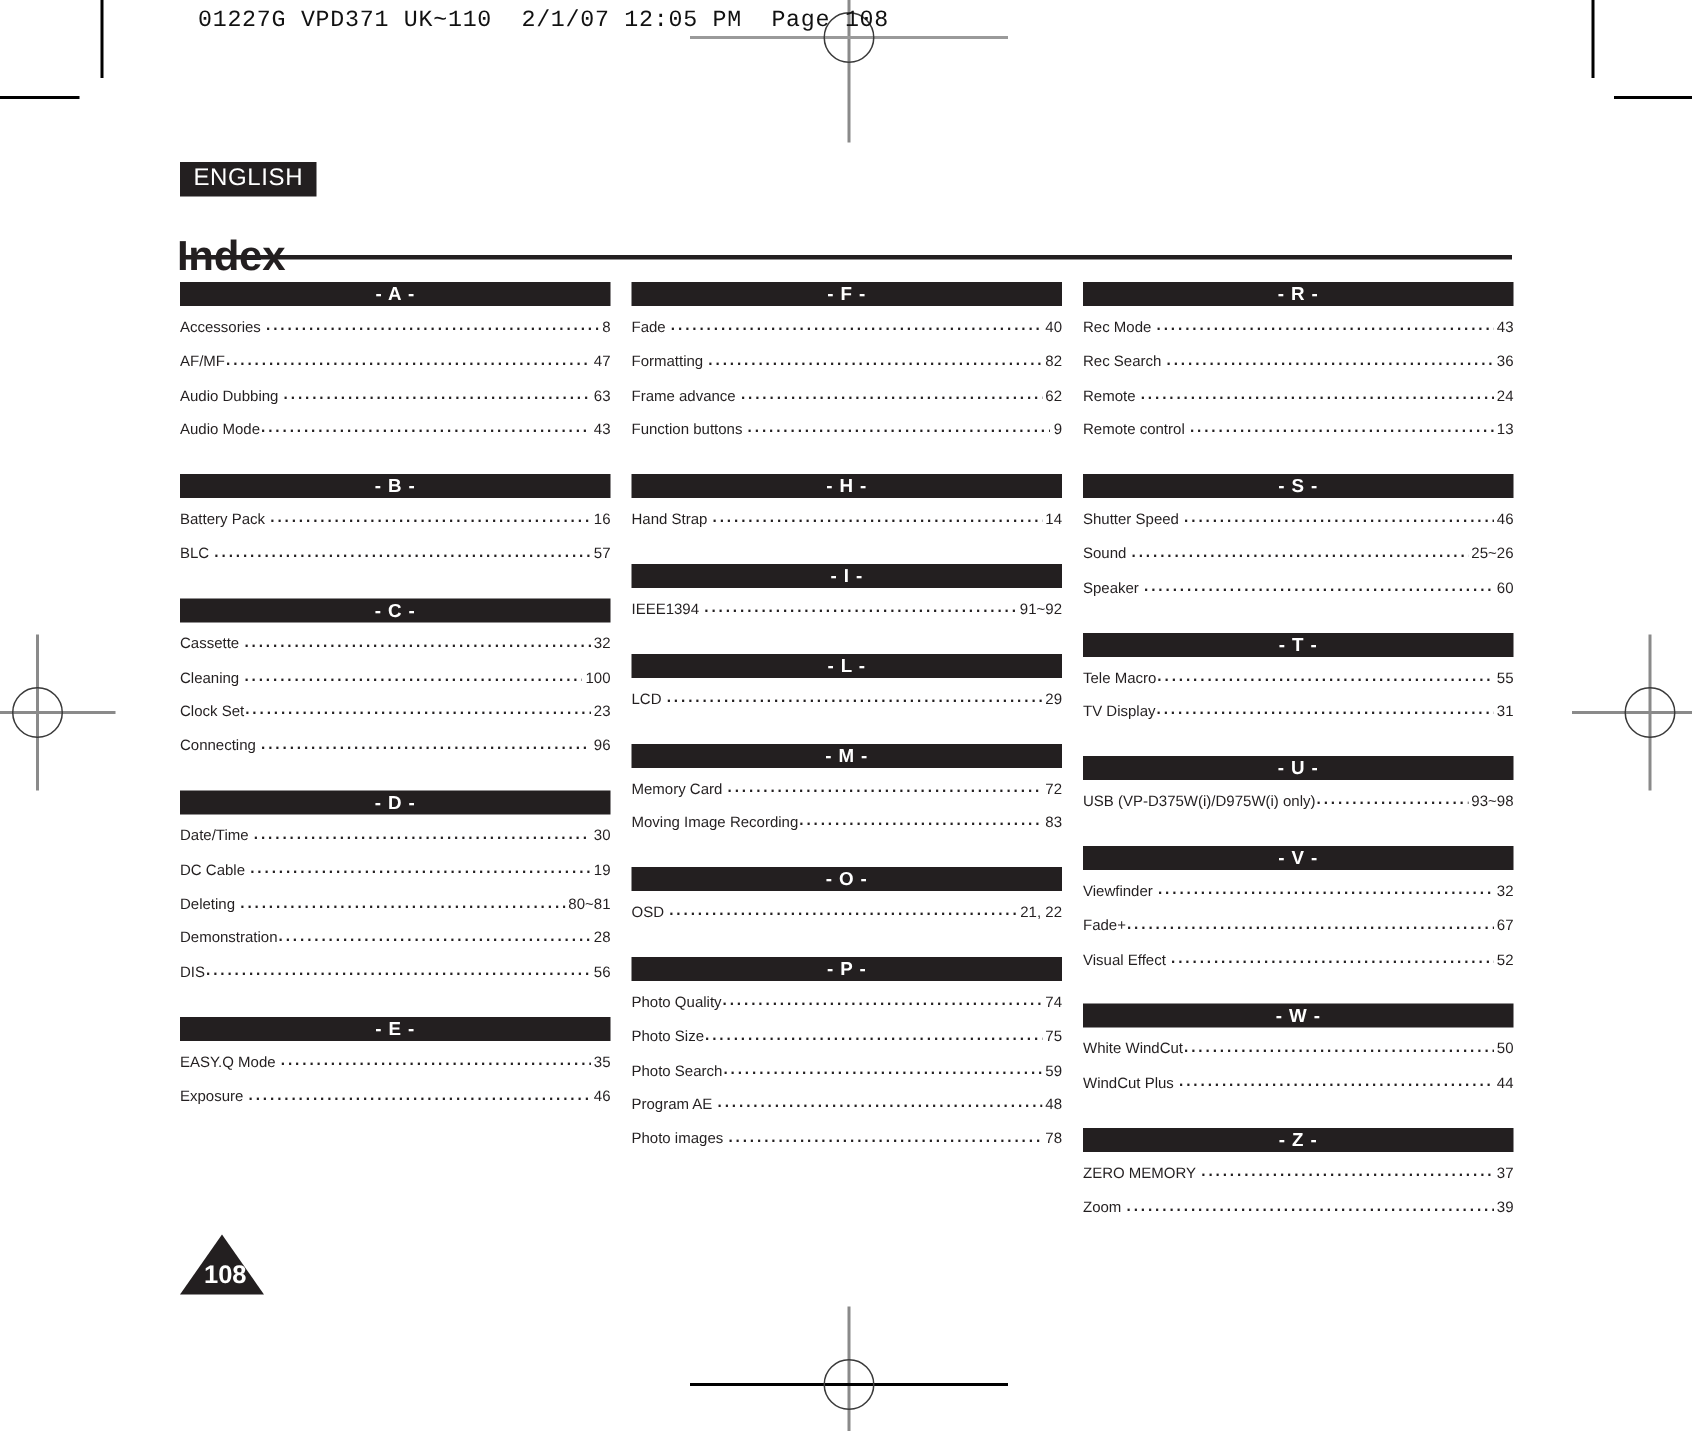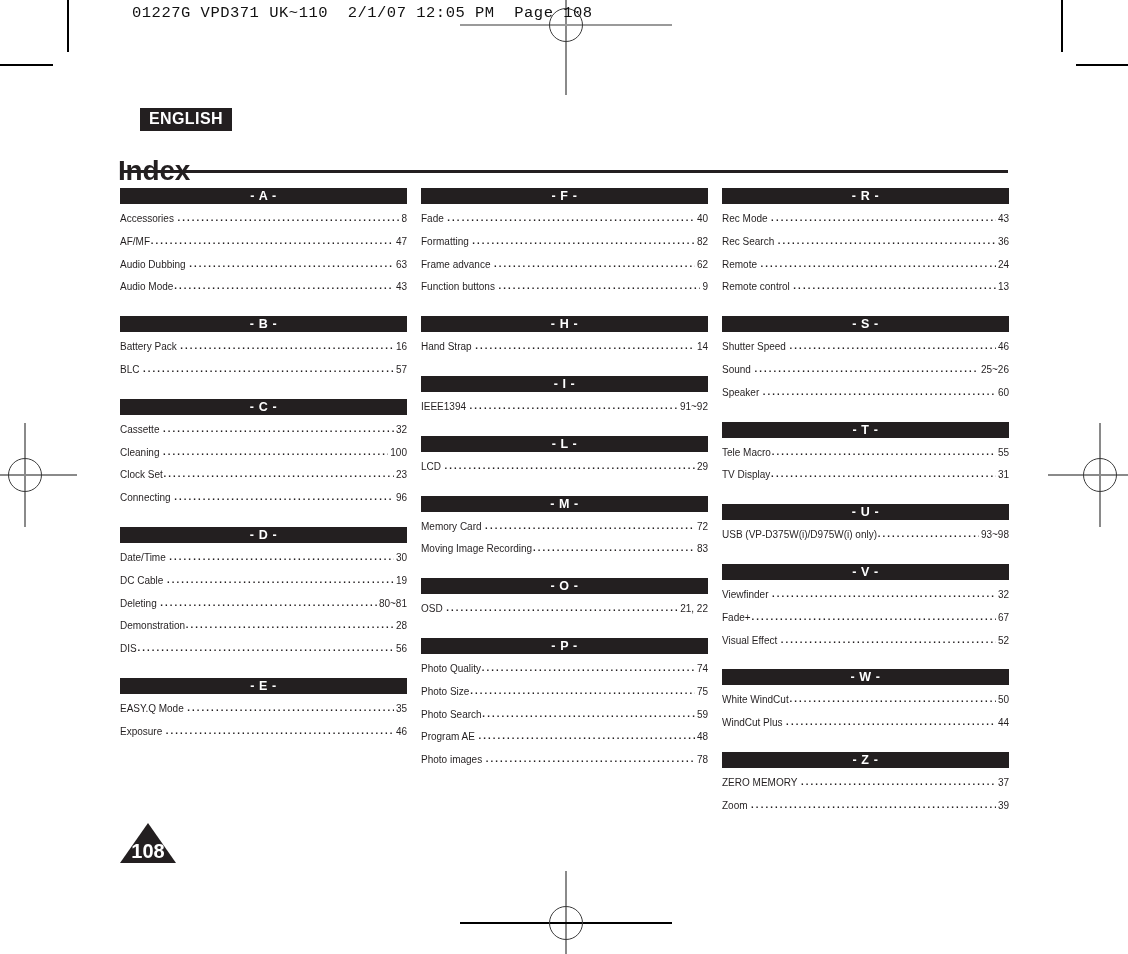--- a/index.html
+++ b/index.html
@@ -70,25 +70,24 @@
     width: 1128px; height: 954px;
   }
 
   .lang-badge {
     position: absolute;
     left: 120px;
     top: 108px;
     background: #231f20;
     color: #ffffff;
     font-size: 16px;
-    font-weight: bold;
+    font-weight: normal;
     letter-spacing: 0.4px;
     padding: 3px 9px 4px 9px;
     line-height: 1;
-    margin-left: 20px;
   }
 
   .page-title {
     position: absolute;
     left: 118px;
     top: 138px;
     font-size: 28px;
     font-weight: bold;
     letter-spacing: -0.2px;
     color: #231f20;
@@ -171,25 +170,25 @@
   .page-number-badge .tri {
     position: absolute;
     left: 0; top: 0;
     width: 0; height: 0;
     border-left: 28px solid transparent;
     border-right: 28px solid transparent;
     border-bottom: 40px solid #231f20;
   }
   .page-number-badge .num {
     position: absolute;
-    left: 0; top: 18px;
+    left: 16px; top: 18px;
     width: 56px;
-    text-align: center;
+    text-align: left;
     color: #ffffff;
-    font-size: 20px;
+    font-size: 17px;
     font-weight: bold;
     line-height: 1;
   }
 </style>
 </head>
 <body>
 
 <div class="crop-line crop-v" style="left:67px; top:0; height:52px;"></div>
 <div class="crop-line crop-h" style="left:0; top:64px; width:53px;"></div>
 <div class="crop-line crop-v" style="left:1061px; top:0; height:52px;"></div>

